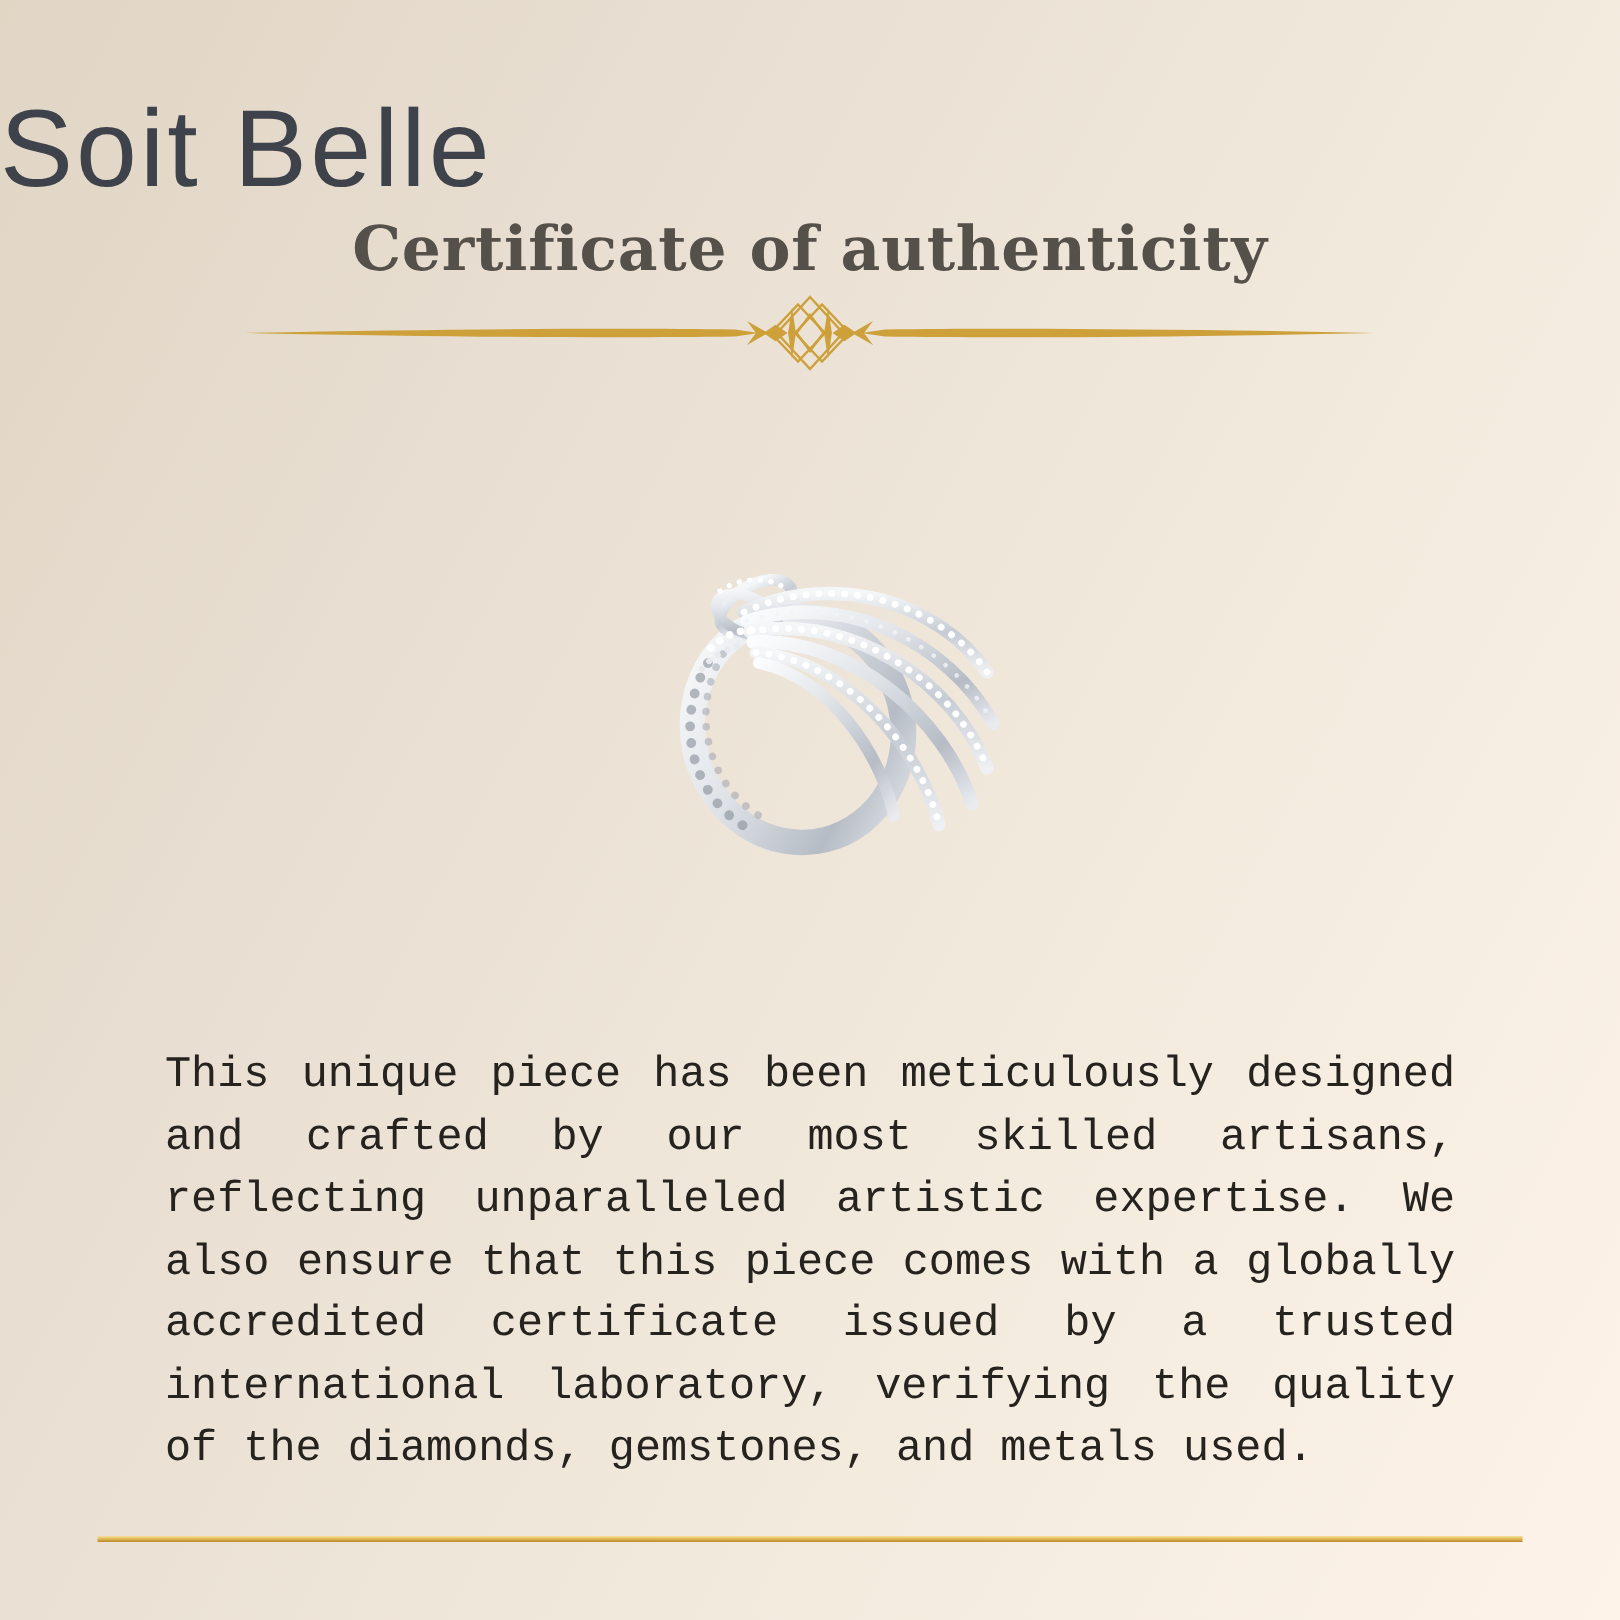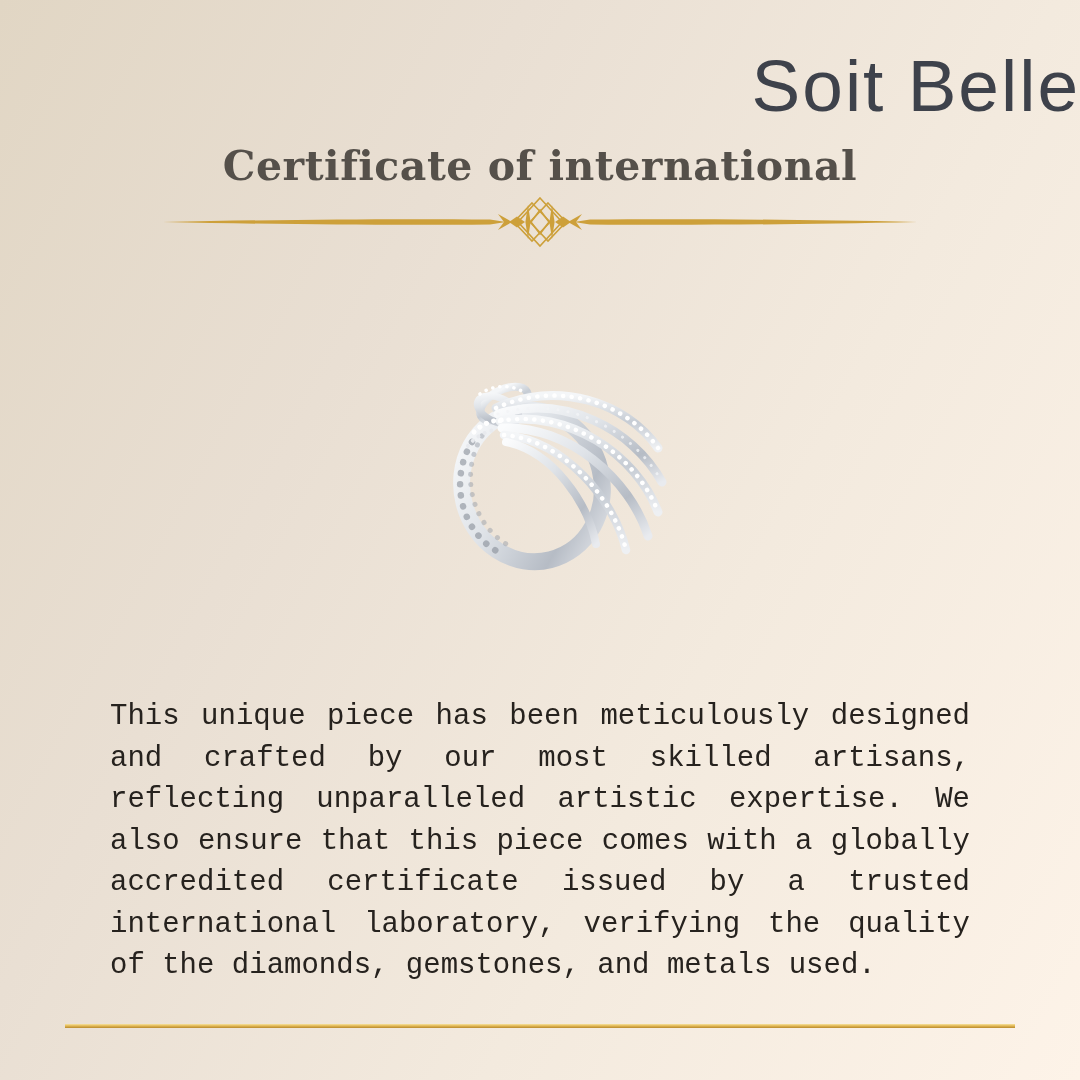--- a/index.html
+++ b/index.html
@@ -3,22 +3,22 @@
 <meta charset="utf-8">
 <style>
   html,body{margin:0;padding:0;}
   body{width:1080px;height:1080px;overflow:hidden;}
   .canvas{
     position:relative;width:1080px;height:1080px;
     background:linear-gradient(118deg,#e1d6c4 0%,#e9dfd3 32%,#f3eade 64%,#fdf3e8 100%);
     font-family:"Liberation Sans",sans-serif;
   }
   .logo{
-    position:absolute;top:40px;left:0;width:1080px;height:92px;
-    text-align:right;font-family:"Liberation Sans",sans-serif;
+    position:absolute;top:54px;left:0;width:1080px;height:92px;
+    text-align:left;font-family:"Liberation Sans",sans-serif;
     font-weight:300;font-size:73px;line-height:92px;letter-spacing:2px;
     color:#3e424b;
   }
   .title{
     position:absolute;top:138px;left:0;width:1080px;margin:0;
     text-align:center;font-family:"DejaVu Serif","Liberation Serif",serif;
     font-weight:700;font-size:41px;line-height:56px;letter-spacing:0.5px;
     color:#55504a;
   }
   .divider{
@@ -38,21 +38,21 @@
     background:linear-gradient(to bottom,#f6e2a0 0%,#e3ba57 45%,#b9892b 100%);
   }
 </style>
 </head>
 <body>
 
 <div class="canvas">
 
   <div class="logo">Soit Belle</div>
 
-  <h1 class="title">Certificate of international</h1>
+  <h1 class="title">Certificate of authenticity</h1>
 
   <div class="divider">
     <svg width="760" height="52" viewBox="0 0 760 52">
       <g fill="#CDA03A">
 
         <path d="M3,26 C140,23.2 250,22.6 330,23.6 L346,26 L330,28.4 C250,29.4 140,28.8 3,26 Z"></path>
 
         <path d="M757,26 C620,23.2 510,22.6 430,23.6 L414,26 L430,28.4 C510,29.4 620,28.8 757,26 Z"></path>
 
         <path d="M352,26 L338,18 L344,26 L338,34 Z"></path>

